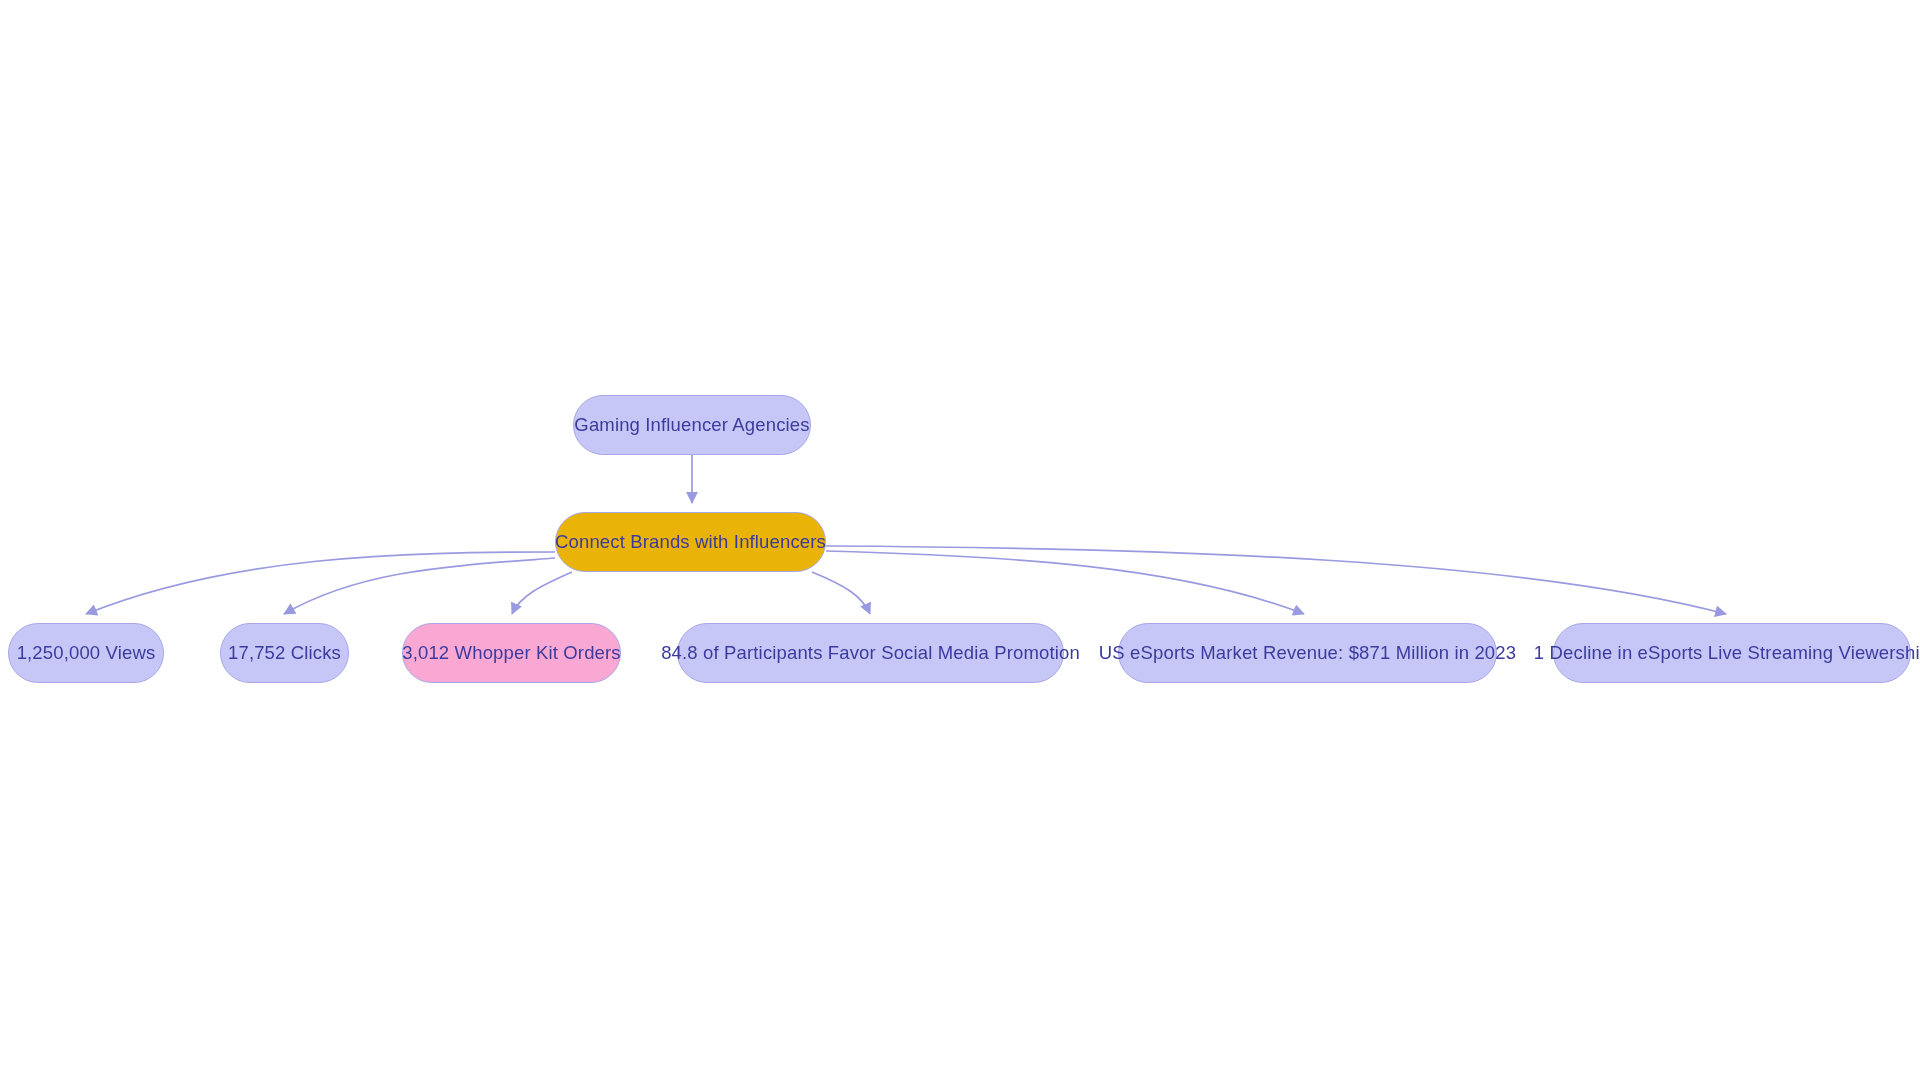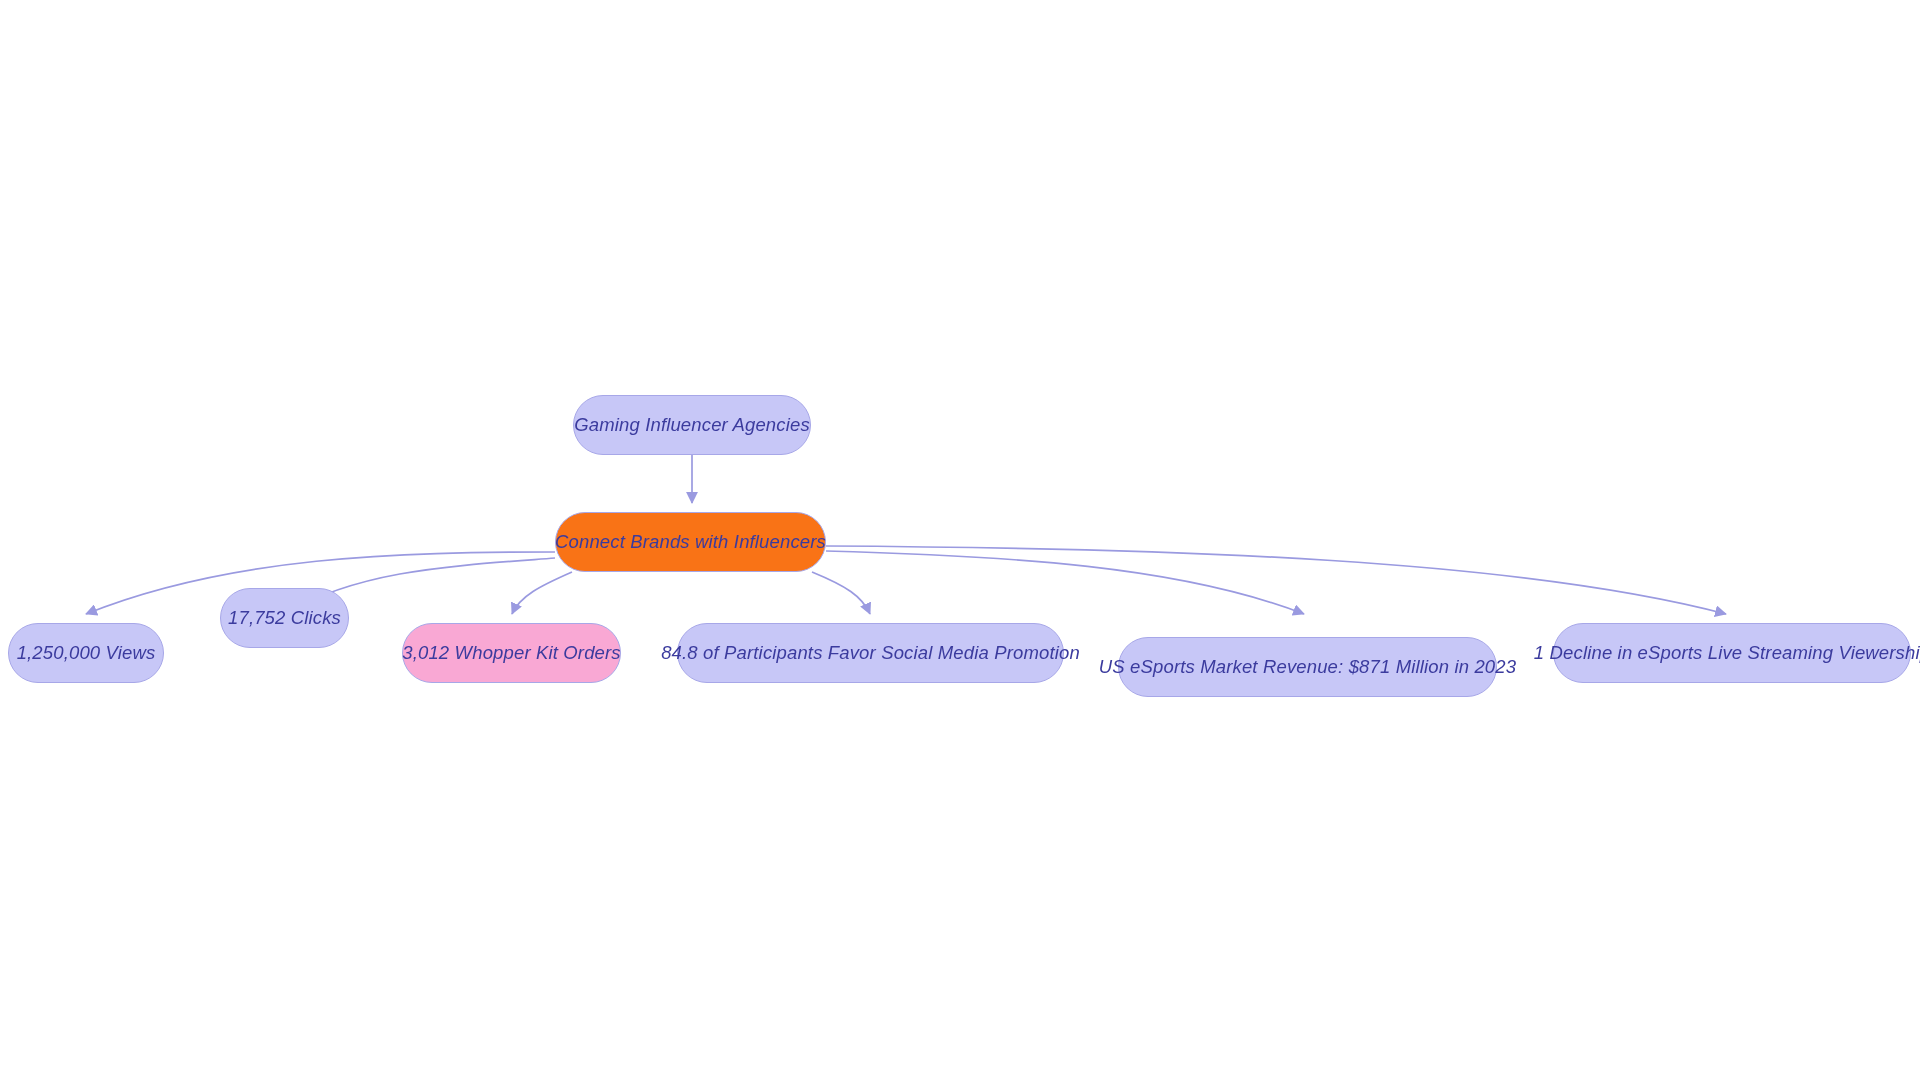--- a/index.html
+++ b/index.html
@@ -44,21 +44,21 @@
     padding: 0 22px;
   }
   .node-label {
     display: block;
     line-height: 1;
   }
 </style>
 </head>
 <body>
 
-<div id="canvas" style="background: rgb(255, 255, 255); font-style: italic;">
+<div id="canvas" style="background: rgb(255, 255, 255);">
 
   <svg id="edge-layer" viewBox="0 0 1920 1083" width="1920" height="1083" xmlns="http://www.w3.org/2000/svg">
     <defs>
       <marker id="arrowhead" viewBox="0 0 10 10" refX="9.2" refY="5" markerWidth="7" markerHeight="7" orient="auto-start-reverse">
         <path d="M 0 0 L 10 5 L 0 10 z" fill="#9a9ae0"></path>
       </marker>
     </defs>
 
     <path d="M 692,455 L 692,503" fill="none" stroke="#9a9ae0" stroke-width="1.7" marker-end="url(#arrowhead)"></path>
 
@@ -72,41 +72,41 @@
 
     <path d="M 826,551 C 1010,556 1180,566 1304,614" fill="none" stroke="#9a9ae0" stroke-width="1.7" marker-end="url(#arrowhead)"></path>
 
     <path d="M 826,546 C 1180,548 1520,560 1726,614" fill="none" stroke="#9a9ae0" stroke-width="1.7" marker-end="url(#arrowhead)"></path>
   </svg>
 
   <div class="node" id="node-root" style="left: 573px; top: 395px; width: 238px; height: 60px; background: rgb(199, 199, 247); border-color: rgb(167, 167, 232); color: rgb(59, 59, 158);">
     <span class="node-label">Gaming Influencer Agencies</span>
   </div>
 
-  <div class="node" id="node-hub" style="left: 555px; top: 512px; width: 271px; height: 60px; background: #f97316; border-color: rgb(167, 167, 232); color: rgb(59, 59, 158);">
+  <div class="node" id="node-hub" style="left: 555px; top: 512px; width: 271px; height: 60px; background: #eab308; border-color: rgb(167, 167, 232); color: rgb(59, 59, 158);">
     <span class="node-label">Connect Brands with Influencers</span>
   </div>
 
   <div class="node" id="node-leaf-0" style="left: 8px; top: 623px; width: 156px; height: 60px; background: rgb(199, 199, 247); border-color: rgb(167, 167, 232); color: rgb(59, 59, 158);">
     <span class="node-label">1,250,000 Views</span>
   </div>
 
-  <div class="node" id="node-leaf-1" style="left: 220px; top: 588px; width: 129px; height: 60px; background: rgb(199, 199, 247); border-color: rgb(167, 167, 232); color: rgb(59, 59, 158);">
+  <div class="node" id="node-leaf-1" style="left: 220px; top: 623px; width: 129px; height: 60px; background: rgb(199, 199, 247); border-color: rgb(167, 167, 232); color: rgb(59, 59, 158);">
     <span class="node-label">17,752 Clicks</span>
   </div>
 
   <div class="node" id="node-leaf-2" style="left: 402px; top: 623px; width: 219px; height: 60px; background: #f9a8d4; border-color: rgb(167, 167, 232); color: rgb(59, 59, 158);">
     <span class="node-label">3,012 Whopper Kit Orders</span>
   </div>
 
   <div class="node" id="node-leaf-3" style="left: 677px; top: 623px; width: 387px; height: 60px; background: rgb(199, 199, 247); border-color: rgb(167, 167, 232); color: rgb(59, 59, 158);">
     <span class="node-label">84.8 of Participants Favor Social Media Promotion</span>
   </div>
 
-  <div class="node" id="node-leaf-4" style="left: 1118px; top: 623px; width: 379px; height: 60px; background: rgb(199, 199, 247); border-color: rgb(167, 167, 232); color: rgb(59, 59, 158); margin-top: 14px;">
+  <div class="node" id="node-leaf-4" style="left: 1118px; top: 623px; width: 379px; height: 60px; background: rgb(199, 199, 247); border-color: rgb(167, 167, 232); color: rgb(59, 59, 158);">
     <span class="node-label">US eSports Market Revenue: $871 Million in 2023</span>
   </div>
 
   <div class="node" id="node-leaf-5" style="left: 1553px; top: 623px; width: 358px; height: 60px; background: rgb(199, 199, 247); border-color: rgb(167, 167, 232); color: rgb(59, 59, 158);">
     <span class="node-label">1 Decline in eSports Live Streaming Viewership</span>
   </div>
 
 </div>
 
 </body></html>

